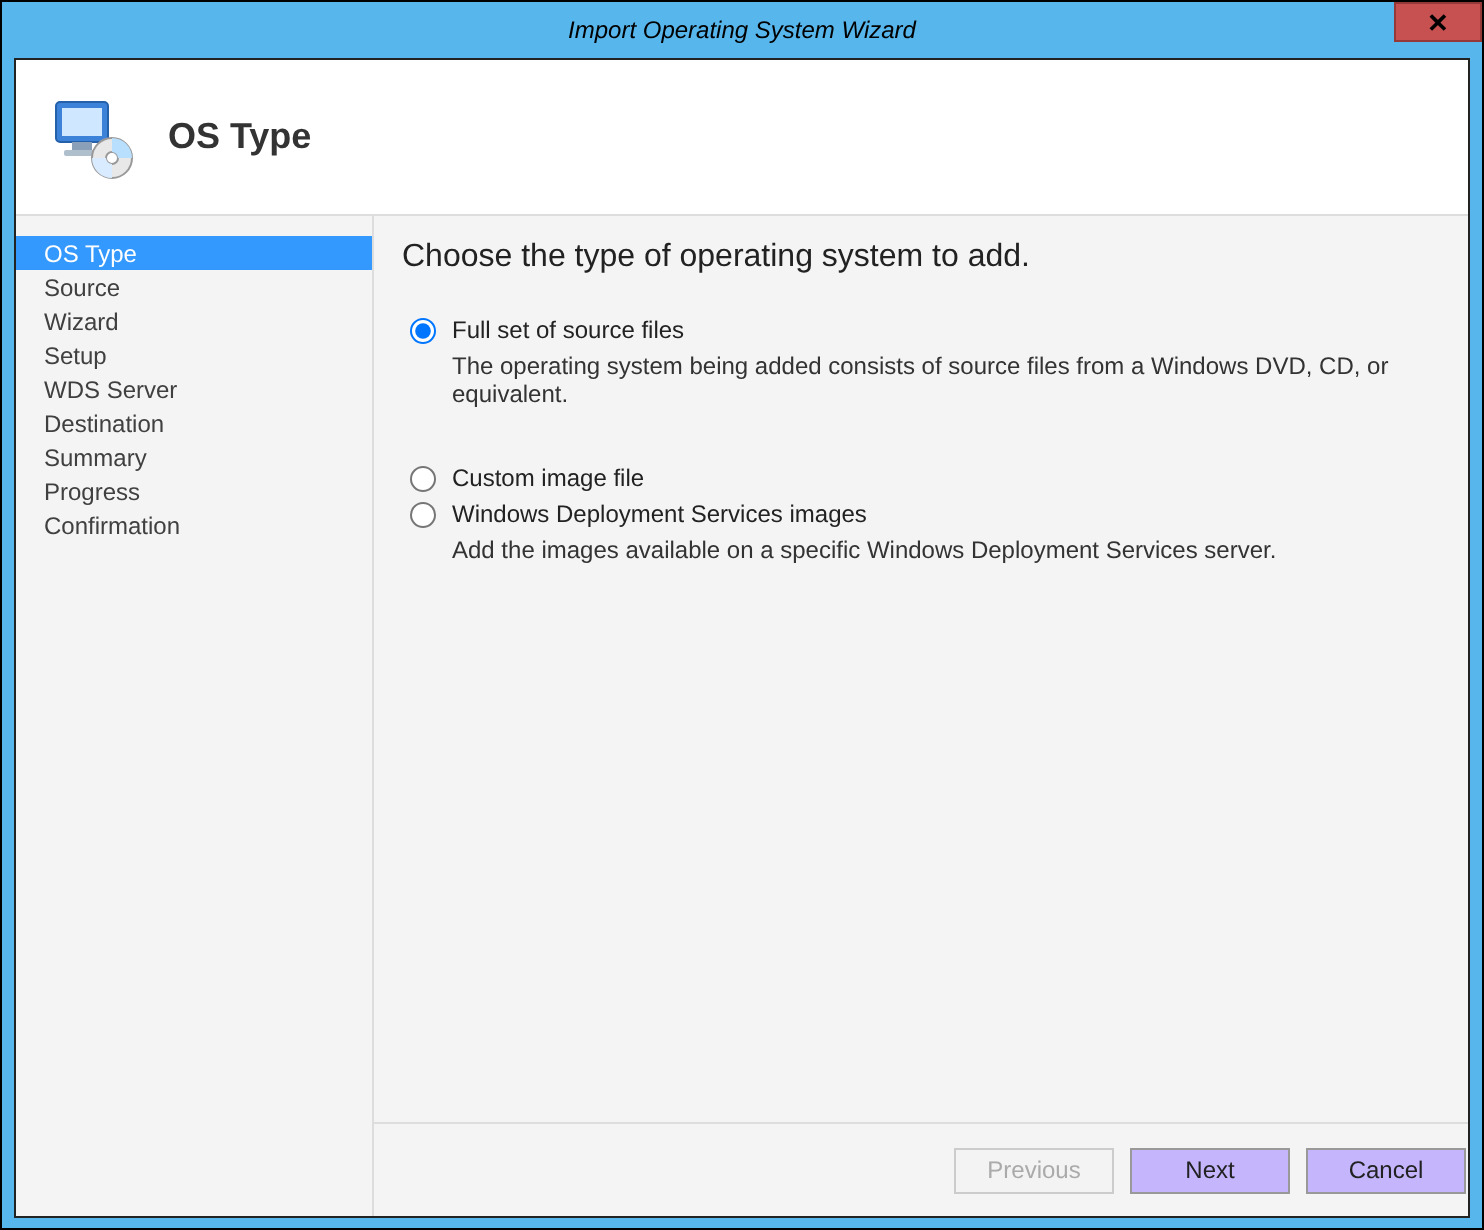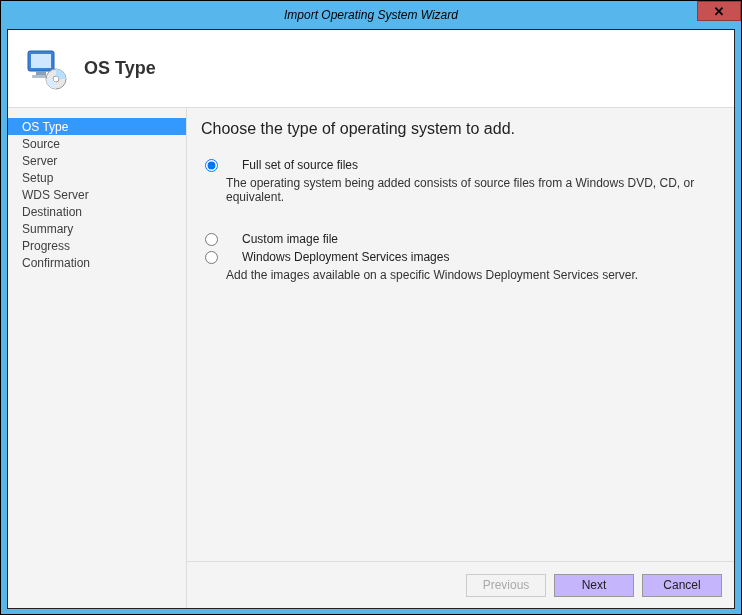--- a/index.html
+++ b/index.html
@@ -109,21 +109,21 @@
     border-bottom: 1px solid #ddd;
   }
   .instruction {
     margin-bottom: 20px;
     font-size: 16px;
     color: #222;
   }
   .radio-row {
     display: flex;
     align-items: flex-start;
-    gap: 24px;
+    gap: 8px;
     margin-bottom: 4px;
     padding-left: 4px;
   }
   .radio-row input[type="radio"] {
     margin: 1px 0 0 0;
     width: 13px;
     height: 13px;
   }
   .radio-label {
     font-size: 12px;
@@ -133,21 +133,21 @@
     font-size: 12px;
     color: #333;
     margin-bottom: 28px;
   }
   .footer {
     height: 46px;
     display: flex;
     align-items: center;
     justify-content: flex-end;
     gap: 8px;
-    padding-right: 12px;
+    padding-right: 1px;
     background: #f4f4f4;
   }
   .btn {
     width: 80px;
     height: 23px;
     border: 1px solid #999;
     background: #c4b5fd;
     font-size: 12px;
     cursor: pointer;
     color: #222;
@@ -185,21 +185,21 @@
       </svg>
     </div>
     <div class="heading">OS Type</div>
   </div>
 
   <div class="content-wrap">
 
     <div class="sidebar">
       <div class="sidebar-item selected">OS Type</div>
       <div class="sidebar-item">Source</div>
-      <div class="sidebar-item">Server</div>
+      <div class="sidebar-item">Wizard</div>
       <div class="sidebar-item">Setup</div>
       <div class="sidebar-item">WDS Server</div>
       <div class="sidebar-item">Destination</div>
       <div class="sidebar-item">Summary</div>
       <div class="sidebar-item">Progress</div>
       <div class="sidebar-item">Confirmation</div>
     </div>
 
     <div class="main">
       <div class="main-inner">

